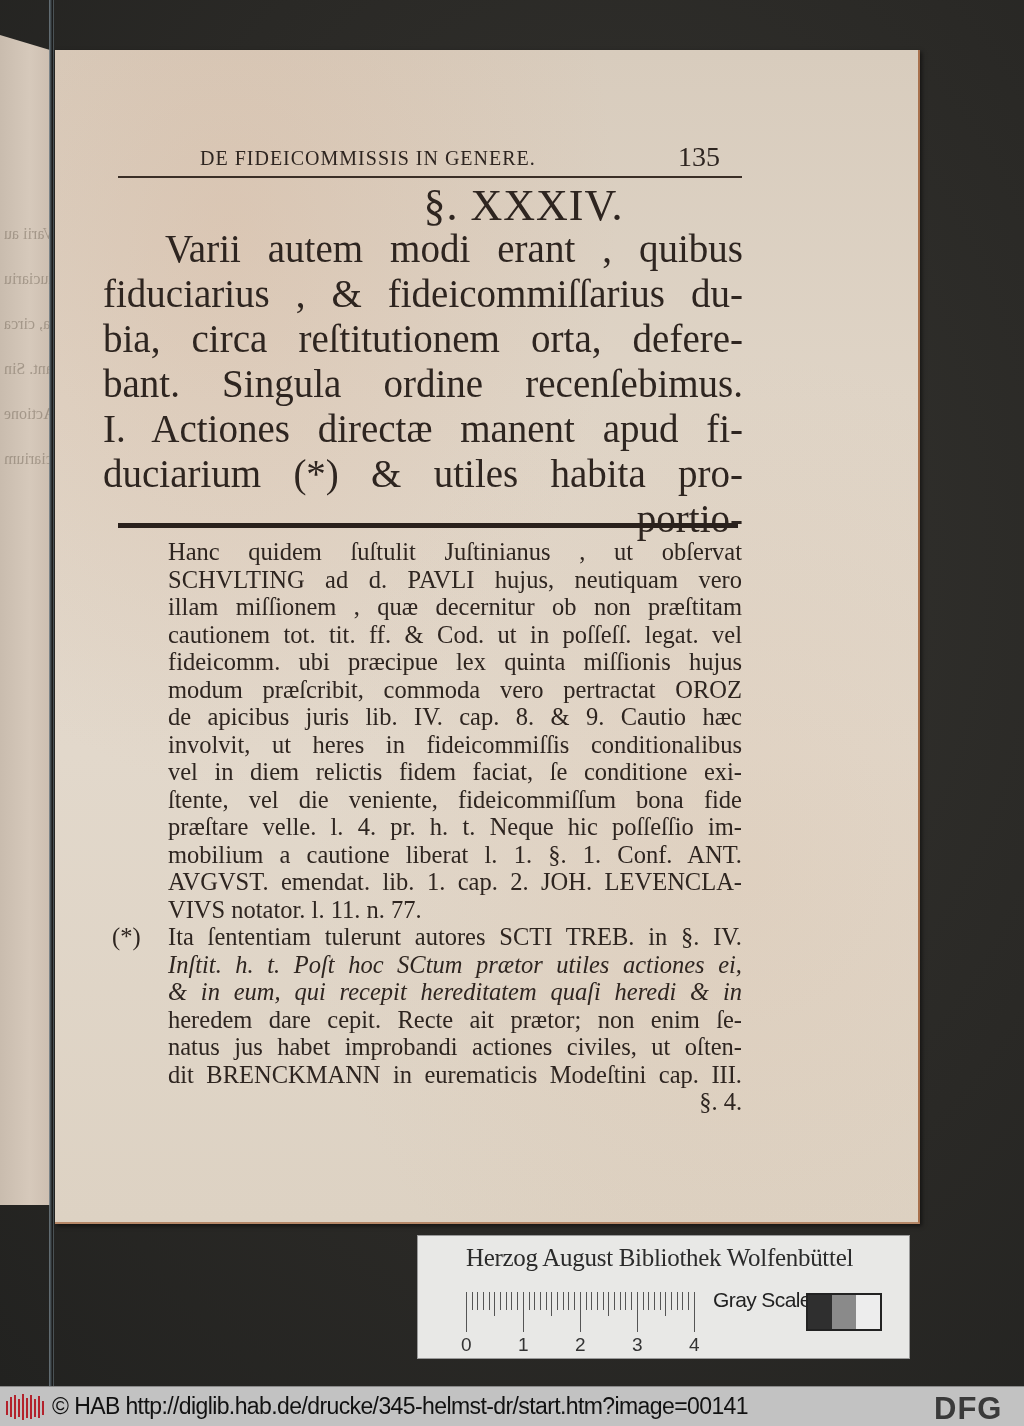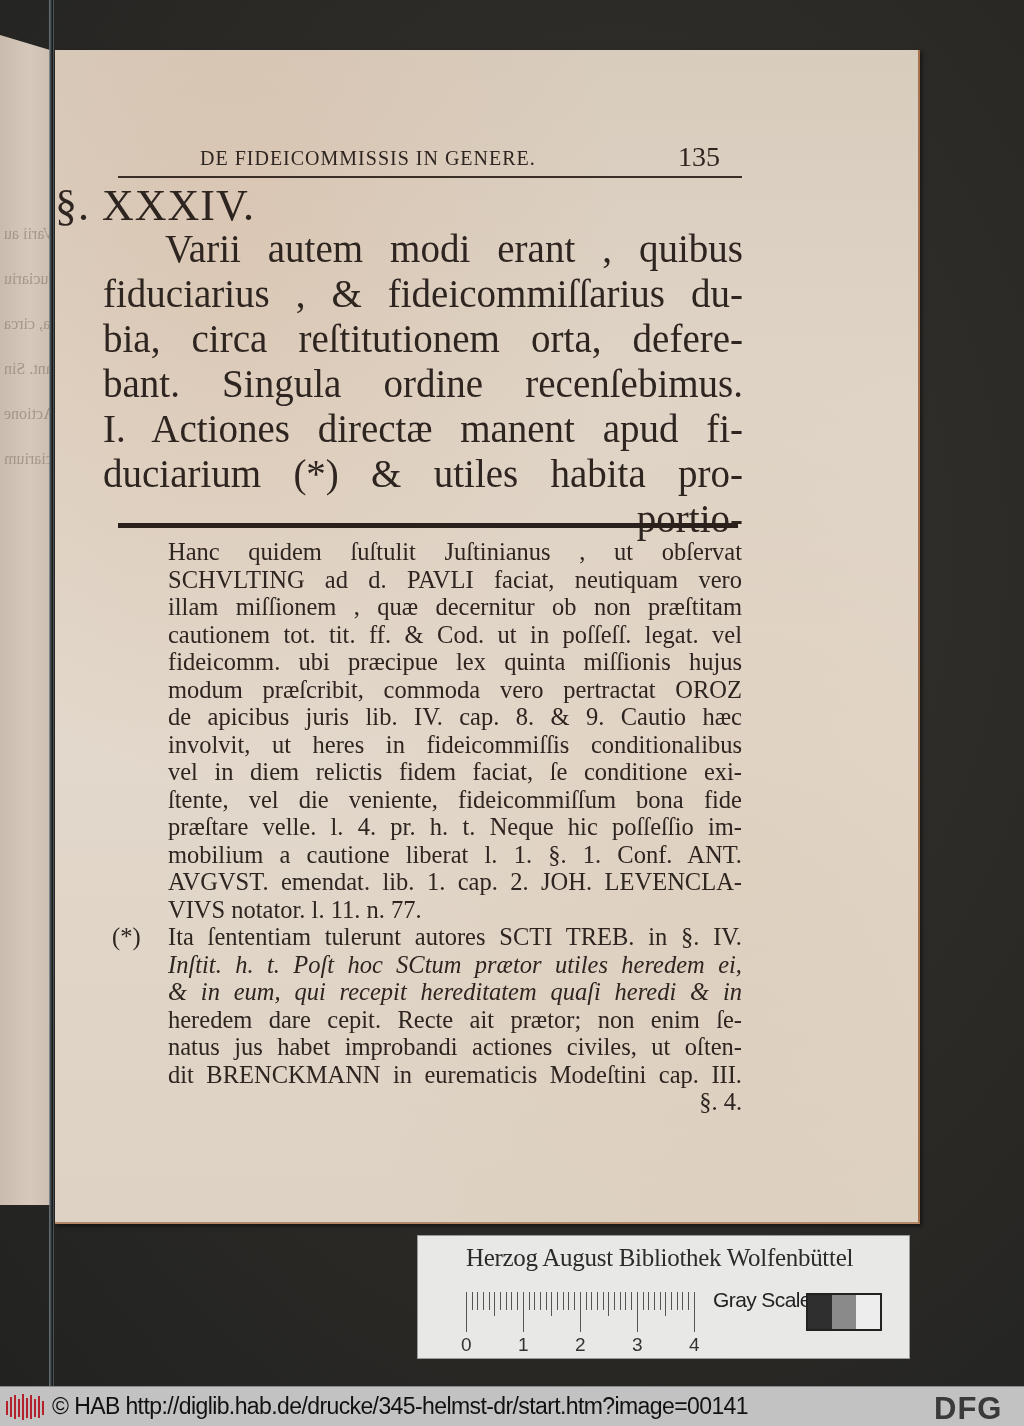--- a/index.html
+++ b/index.html
@@ -44,21 +44,21 @@
   .running-head .title {
     position:absolute; left:0; top:4px; font-size:20px; letter-spacing:1px;
   }
   .running-head .pageno {
     position:absolute; right:20px; top:-2px; font-size:28px;
   }
   .head-rule {
     position:absolute; left:118px; top:176px; width:624px; height:2px; background:#3a2e26;
   }
   .section-title {
-    position:absolute; left:0; top:180px; width:937px; text-align:left;
+    position:absolute; left:0; top:180px; width:937px; text-align:center;
     font-size:44px; letter-spacing:1px;
   }
   .body-text {
     position:absolute; left:103px; top:226px; width:640px;
     font-size:39px; line-height:45px;
   }
   .body-text .line { display:block; text-align:justify; text-align-last:justify; white-space:nowrap; height:45px; }
   .body-text .line.indent { padding-left:62px; }
   .body-text .line.right { text-align:right; text-align-last:right; }
   .note-rule {
@@ -142,38 +142,38 @@
   <span class="line">bant. Singula ordine recenſebimus.</span>
   <span class="line">I. Actiones directæ manent apud fi-</span>
   <span class="line">duciarium (*) &amp; utiles habita pro-</span>
   <span class="line right">portio-</span>
 </div>
 
 <div class="note-rule"></div>
 
 <div class="notes ink">
   <span class="line ind">Hanc quidem ſuſtulit Juſtinianus , ut obſervat</span>
-  <span class="line ind">SCHVLTING ad d. PAVLI faciat, neutiquam vero</span>
+  <span class="line ind">SCHVLTING ad d. PAVLI hujus, neutiquam vero</span>
   <span class="line ind">illam miſſionem , quæ decernitur ob non præſtitam</span>
   <span class="line ind">cautionem tot. tit. ff. &amp; Cod. ut in poſſeſſ. legat. vel</span>
   <span class="line ind">fideicomm. ubi præcipue lex quinta miſſionis hujus</span>
   <span class="line ind">modum præſcribit, commoda vero pertractat OROZ</span>
   <span class="line ind">de apicibus juris lib. IV. cap. 8. &amp; 9. Cautio hæc</span>
   <span class="line ind">involvit, ut heres in fideicommiſſis conditionalibus</span>
   <span class="line ind">vel in diem relictis fidem faciat, ſe conditione exi-</span>
   <span class="line ind">ſtente, vel die veniente, fideicommiſſum bona fide</span>
   <span class="line ind">præſtare velle. l. 4. pr. h. t. Neque hic poſſeſſio im-</span>
   <span class="line ind">mobilium a cautione liberat l. 1. §. 1. Conf. ANT.</span>
   <span class="line ind">AVGVST. emendat. lib. 1. cap. 2. JOH. LEVENCLA-</span>
   <span class="line ind last">VIVS notator. l. 11. n. 77.</span>
 
   <span class="line" style="text-align-last:justify">
     <span class="note-marker">(*)</span><span>Ita ſententiam tulerunt autores SCTI TREB. in §. IV.</span>
   </span>
-  <span class="line ind it">Inſtit. h. t. Poſt hoc SCtum prætor utiles heredem ei,</span>
+  <span class="line ind it">Inſtit. h. t. Poſt hoc SCtum prætor utiles actiones ei,</span>
   <span class="line ind it">&amp; in eum, qui recepit hereditatem quaſi heredi &amp; in</span>
   <span class="line ind">heredem dare cepit. Recte ait prætor; non enim ſe-</span>
   <span class="line ind">natus jus habet improbandi actiones civiles, ut oſten-</span>
   <span class="line ind">dit BRENCKMANN in eurematicis Modeſtini cap. III.</span>
   <span class="line right">§. 4.</span>
 </div>
 
 <div class="target">
   <div class="lib">Herzog August Bibliothek Wolfenbüttel</div>
   <div class="ruler">

